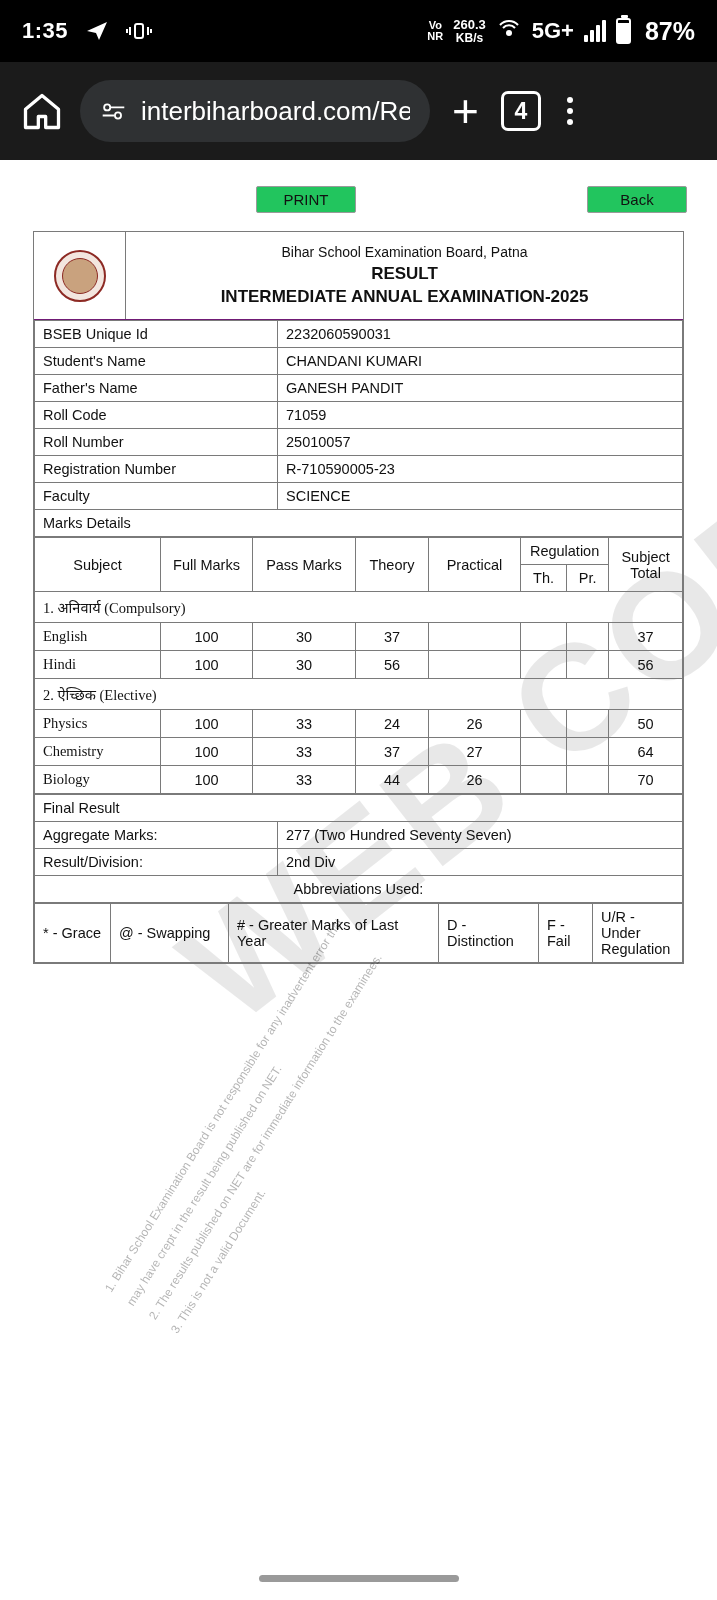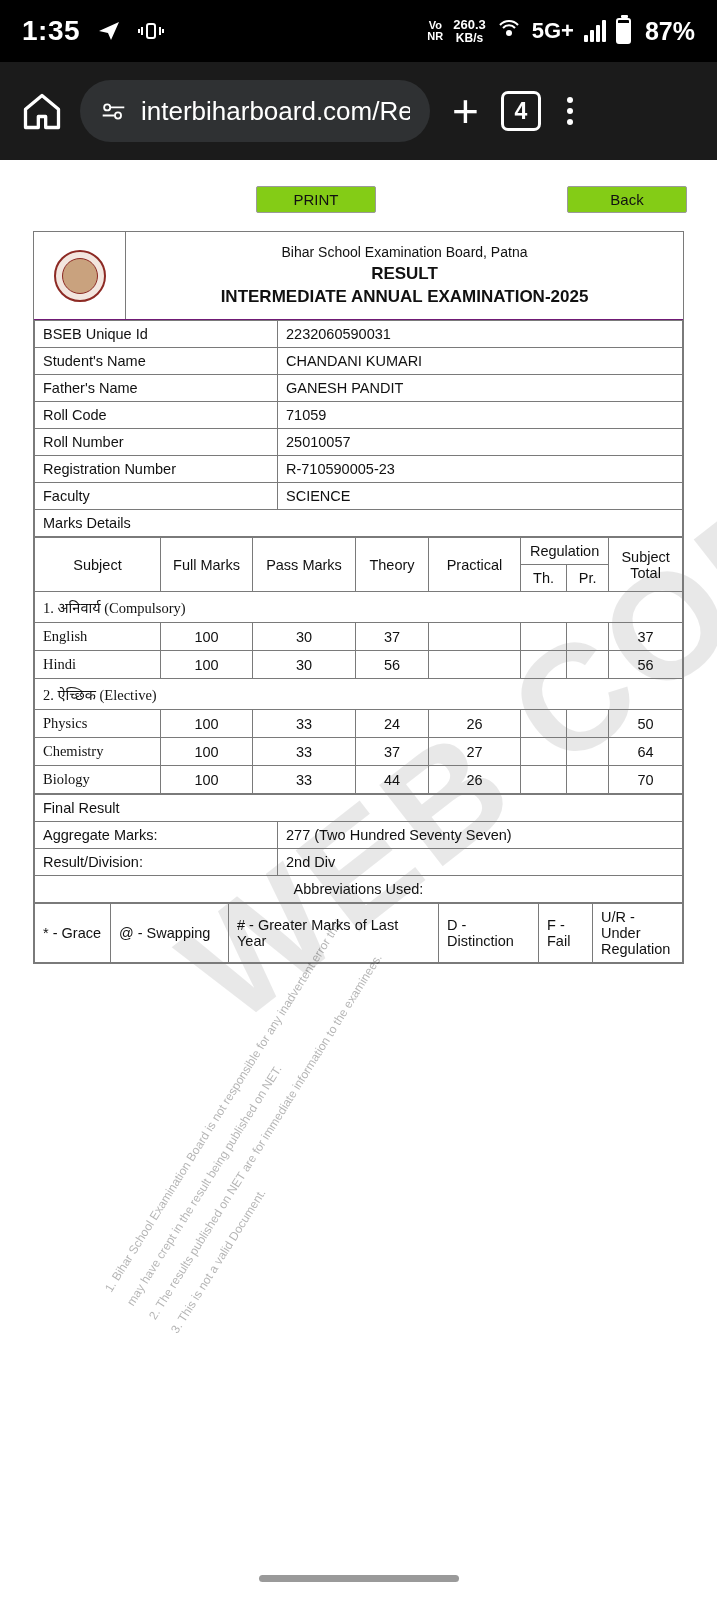--- a/index.html
+++ b/index.html
@@ -14,21 +14,21 @@
   .statusbar {
     height: 62px;
     background: #000000;
     color: #ffffff;
     display: flex;
     align-items: center;
     padding: 0 22px;
     font-size: 24px;
     font-weight: bold;
   }
-  .sb-time { font-size: 28px; letter-spacing: .5px; }
+  .sb-time { font-size: 22px; letter-spacing: .5px; }
   .sb-left-icons { display: flex; align-items: center; gap: 14px; margin-left: 16px; }
   .sb-spacer { flex: 1; }
   .sb-right { display: flex; align-items: center; gap: 10px; }
   .volte { font-size: 11px; line-height: 11px; text-align: center; font-weight: bold; }
   .netspeed { font-size: 13px; line-height: 13px; text-align: center; font-weight: bold; }
   .netspeed .unit { font-size: 12px; }
   .net5g { font-size: 22px; font-weight: bold; }
   .batt-pct { font-size: 25px; font-weight: bold; margin-left: 4px; }
 
   .bars { display: flex; align-items: flex-end; gap: 2px; height: 22px; }
@@ -82,27 +82,27 @@
     display: flex; align-items: center; justify-content: center;
   }
   .kebab { display: flex; flex-direction: column; gap: 5px; padding: 0 10px; }
   .kebab i { width: 6px; height: 6px; background: #fff; border-radius: 50%; display: block; }
 
   
   .page { position: relative; background: #fff; height: calc(1600px - 62px - 98px); overflow: hidden; }
 
   .btnrow { display: flex; justify-content: space-between; padding: 26px 30px 10px 30px; }
   .gbtn {
-    background: #84cc16;
+    background: #22c55e;
     border: 1px solid #9a9a9a;
     border-radius: 2px;
     font-size: 15px;
     color: #111;
     padding: 4px 0;
-    width: 120px;
+    width: 100px;
     text-align: center;
     font-family: "Liberation Sans", sans-serif;
   }
   .gbtn.print { margin-left: 226px; }
 
   .doc {
     margin: 8px 33px 0 33px;
     border: 1px solid #7a7a7a;
     position: relative;
     z-index: 2;

